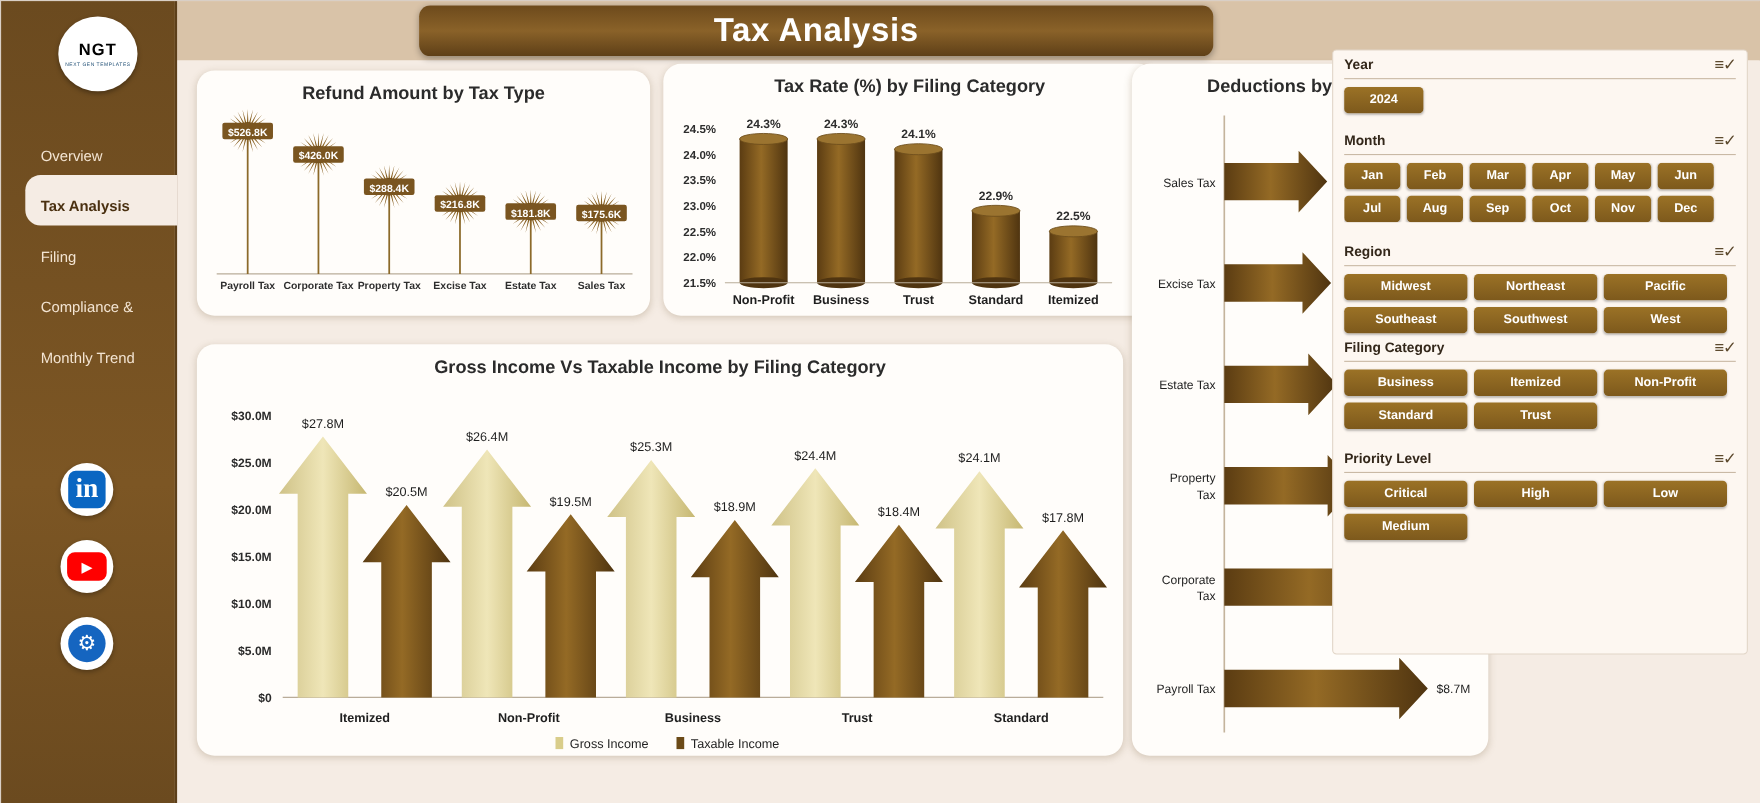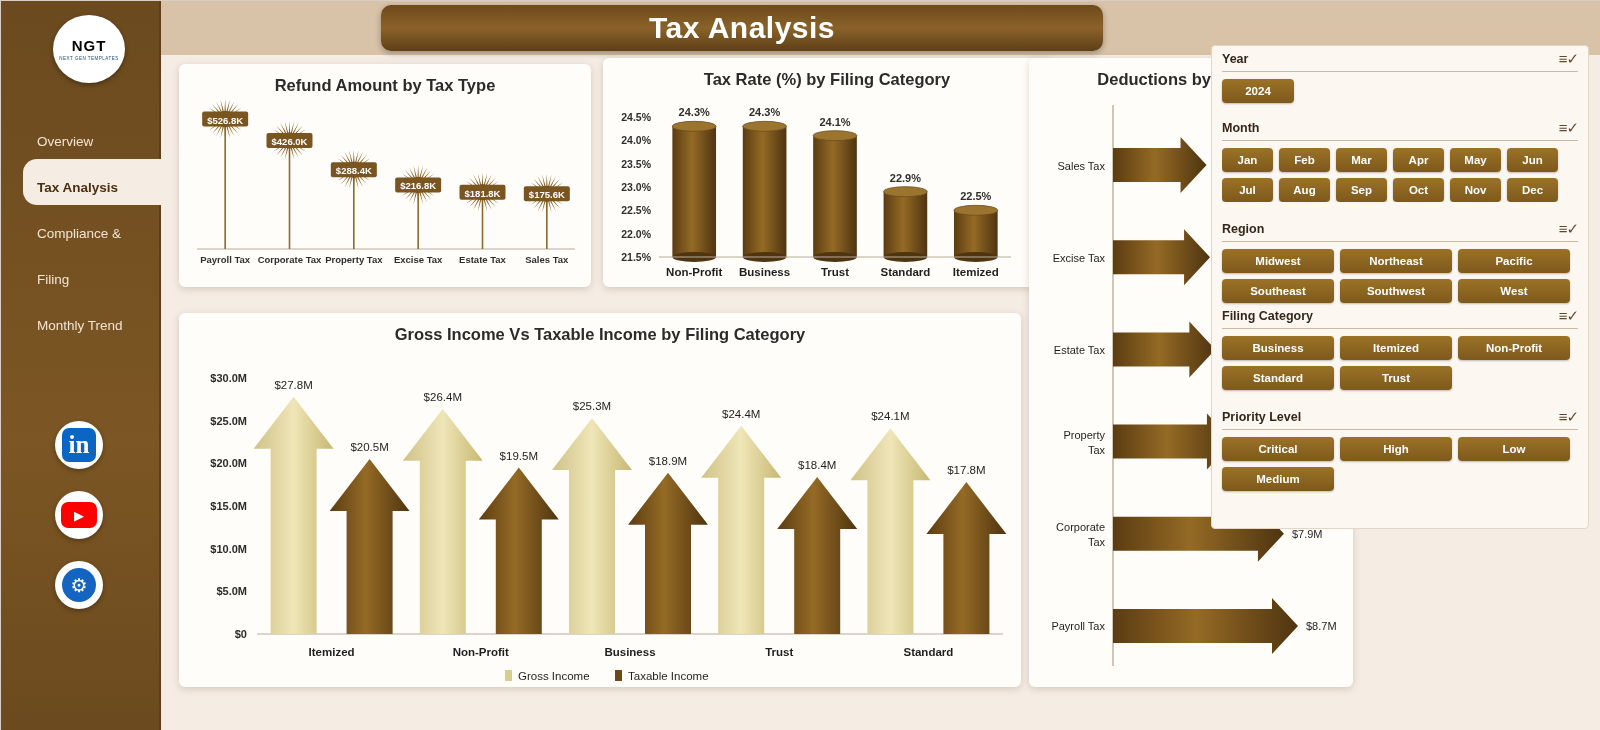--- a/index.html
+++ b/index.html
@@ -58,38 +58,38 @@
     position:absolute; left:380px; top:4px; width:722px; height:46px;
     background:linear-gradient(180deg,#6d4a1c 0%,#8a6229 50%,#5e3f17 100%);
     border-radius:10px; display:flex; align-items:center; justify-content:center;
     box-shadow:0 2px 6px rgba(0,0,0,.3);
   }
   .title-bar span { color:#fff; font-size:30px; font-weight:bold; letter-spacing:.5px; }
   .topstrip { position:absolute; left:160px; top:0; width:1440px; height:54px; background:#d9c3a8; }
   .canvas { position:absolute; left:160px; top:54px; width:1440px; height:676px; background:#f5ece4; }
   
   .card {
-    position:absolute; background:#fffdfa; border-radius:6px;
+    position:absolute; background:#fffdfa; border-radius:16px;
     box-shadow:0 2px 7px rgba(120,95,60,.25);
   }
   .card-title {
     text-align:center; font-size:16.5px; font-weight:bold; color:#2b2b2b;
     padding-top:12px;
   }
   
   #card-refund { left:18px; top:9px; width:412px; height:223px; }
   #card-rate   { left:442px; top:3px; width:448px; height:229px; }
   #card-ded    { left:868px; top:3px; width:324px; height:629px; }
   #card-income { left:18px; top:258px; width:842px; height:374px; }
 
   svg text { font-family:"Liberation Sans", sans-serif; }
 
   
   .filters {
-    position:absolute; left:1210px; top:44px; width:378px; height:484px;
+    position:absolute; left:1210px; top:44px; width:378px; height:550px;
     background:#fdf7f1; border:1px solid #e2d6c8; border-radius:4px;
   }
   .filter-group { padding:4px 10px 0 10px; }
   .filter-head {
     display:flex; align-items:center; justify-content:space-between;
     border-bottom:1px solid #c9b9a5; padding-bottom:3px; margin-bottom:7px;
   }
   .filter-head .lbl { font-size:12.5px; font-weight:bold; color:#33271a; }
   .multi-icon { font-size:15px; color:#5d4a2e; letter-spacing:-1px; cursor:pointer; }
   .chips { display:flex; flex-wrap:wrap; gap:6px; }
@@ -122,24 +122,24 @@
       </div>
     </div>
     <div class="nav">
       <div class="nav-item">
         <span>Overview</span>
       </div>
       <div class="nav-item active">
         <span>Tax Analysis</span>
       </div>
       <div class="nav-item">
+        <span>Filing</span>
+      </div>
+      <div class="nav-item">
         <span>Compliance &amp;</span>
-      </div>
-      <div class="nav-item">
-        <span>Filing</span>
       </div>
       <div class="nav-item">
         <span>Monthly Trend</span>
       </div>
     </div>
     <div class="socials">
       <div class="social">
           <div class="in">in</div>
         </div>
       <div class="social">

